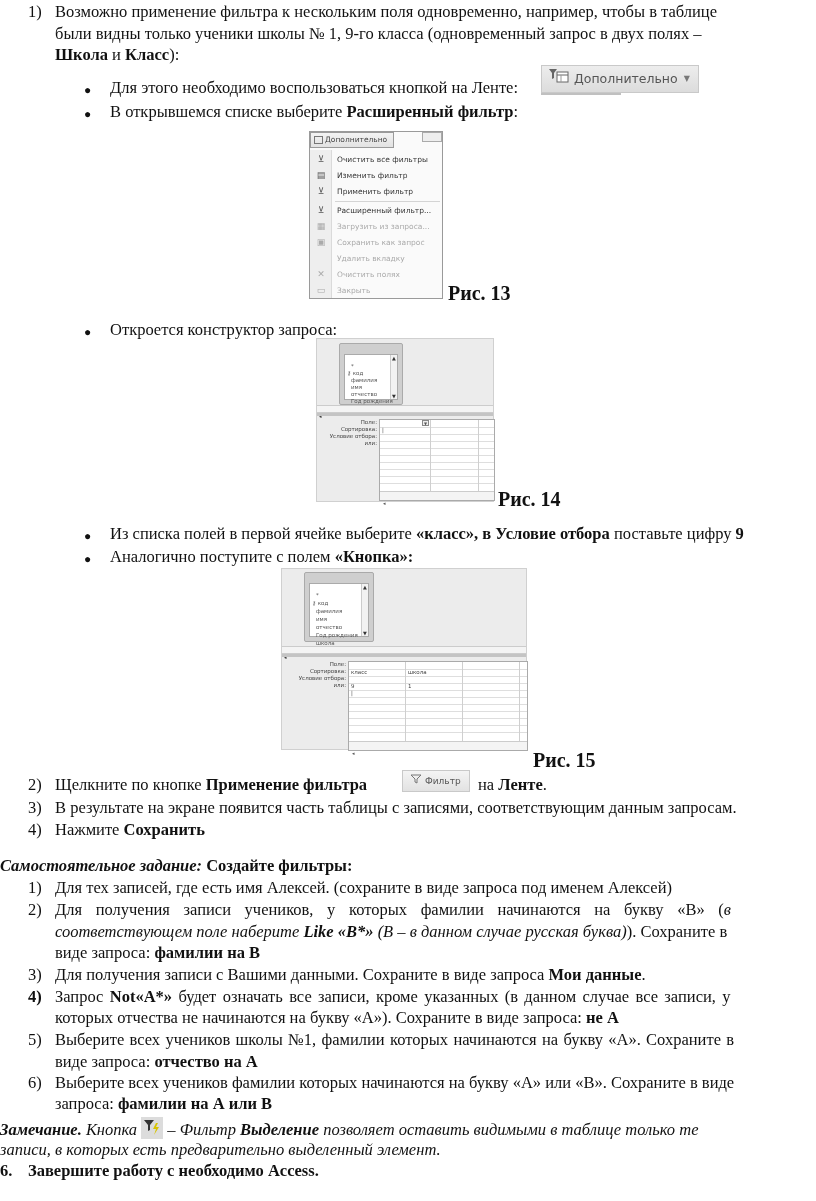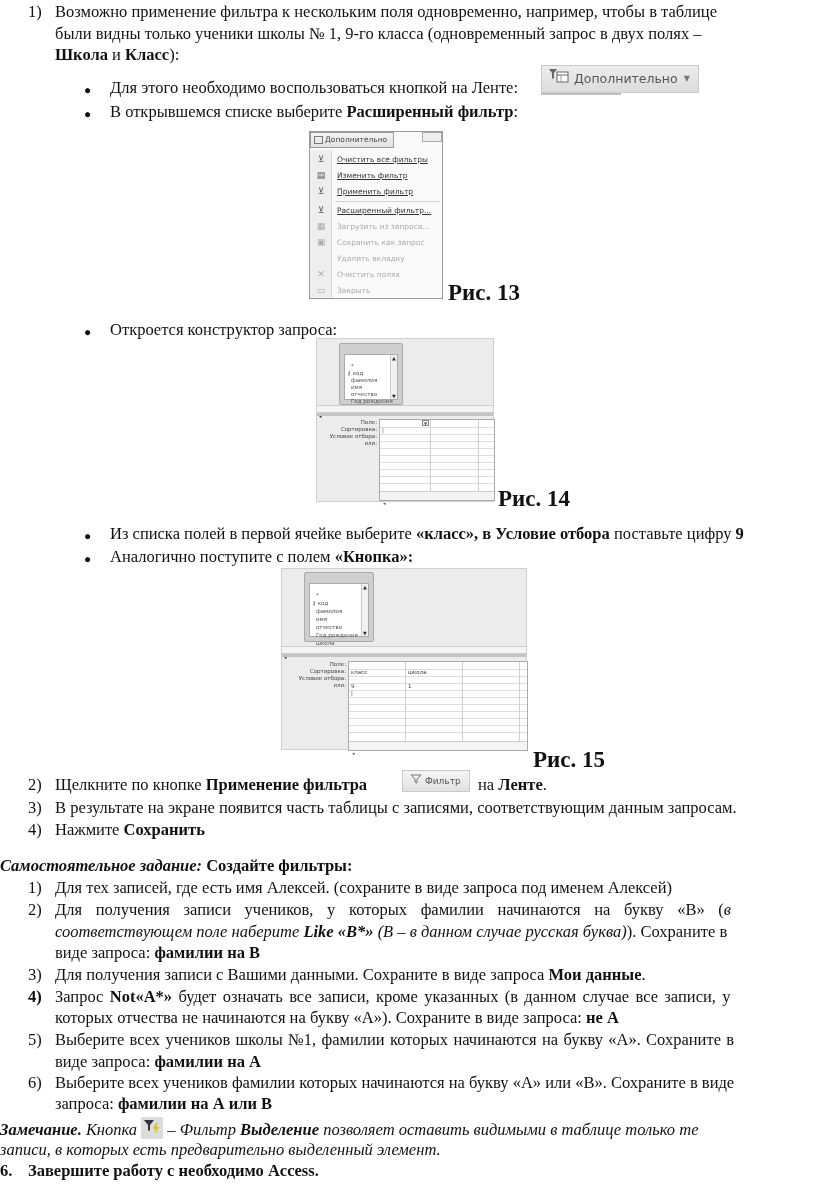--- a/index.html
+++ b/index.html
@@ -3,35 +3,35 @@
 <meta charset="utf-8">
 <style>
   * { box-sizing: border-box; margin: 0; padding: 0; }
   html, body { width: 816px; height: 1201px; background: #ffffff; overflow: hidden; }
   body { font-family: "Liberation Serif", serif; font-size: 16.5px; color: #111; position: relative; line-height: 20px; }
   .abs { position: absolute; }
   b { font-weight: bold; }
   i { font-style: italic; }
   .num { position: absolute; }
   .bullet { position: absolute; font-size: 12px; }
-  .caption { position: absolute; font-weight: bold; font-size: 23px; }
+  .caption { position: absolute; font-weight: bold; font-size: 20px; }
 
   
   .ribbon-btn { position: absolute; background: linear-gradient(#ededed, #dcdcdc); border: 1px solid #c9c9c9; font-family: "DejaVu Sans", sans-serif; color: #555; display: flex; align-items: center; }
   .ribbon-btn .ico { display: inline-block; margin-right: 4px; }
 
   
   .menu-fig { position: absolute; left: 309px; top: 131px; width: 134px; height: 168px; border: 1px solid #9a9a9a; background: #fafafa; font-family: "DejaVu Sans", sans-serif; font-size: 7.5px; }
   .menu-head { position: absolute; left: 0; top: 0; width: 84px; height: 16px; border: 1px solid #9a9a9a; background: linear-gradient(#f3f3f3,#e2e2e2); padding-left: 14px; line-height: 14px; color: #444; }
   .menu-head-ico { position: absolute; left: 3px; top: 3px; width: 9px; height: 8px; border: 1px solid #777; }
   .menu-extra { position: absolute; left: 112px; top: 0; width: 20px; height: 10px; border: 1px solid #aaa; background: #eee; }
   .menu-gutter { position: absolute; left: 0; top: 18px; width: 22px; bottom: 0; background: #eeeeee; border-right: 1px solid #dadada; }
   .menu-item { position: absolute; left: 0; width: 132px; height: 15px; line-height: 15px; }
   .menu-item .mi-ico { position: absolute; left: 5px; top: 1px; width: 12px; height: 12px; font-size: 9px; text-align: center; line-height: 12px; color: #555; }
-  .menu-item .mi-lbl { position: absolute; left: 27px; top: 0; color: #333; text-decoration: underline; text-decoration-thickness: 0.5px; text-underline-offset: 1px; }
+  .menu-item .mi-lbl { position: absolute; left: 27px; top: 0; color: #333; text-decoration-thickness: 0.5px; text-underline-offset: 1px; }
   .menu-item.disabled .mi-lbl { color: #aaa; text-decoration: none; }
   .menu-item.disabled .mi-ico { color: #aaa; }
   .menu-sep { position: absolute; left: 25px; width: 105px; height: 1px; background: #d4d4d4; }
 
   
   .qd { position: absolute; background: #ececec; border: 1px solid #d0d0d0; font-family: "DejaVu Sans", sans-serif; font-size: 5.5px; color: #555; }
   .qd-upper { position: absolute; left: 0; top: 0; right: 0; background: #ececec; }
   .qd-table { position: absolute; background: #cfcfcf; border: 1px solid #aaa; border-radius: 2px; }
   .qd-table-title { position: absolute; left: 4px; top: 2px; font-size: 5.5px; color: #555; }
   .qd-table-list { position: absolute; left: 4px; right: 4px; top: 10px; bottom: 4px; background: #fff; border: 1px solid #aaa; }
@@ -299,21 +299,21 @@
 <div class="abs" style="left:55px; top:987px; white-space:nowrap; word-spacing:2.2px;">
   <span>Запрос </span><b>Not«А*»</b><span> будет означать все записи, кроме указанных (в данном случае все записи, у</span>
 </div>
 <div class="abs" style="left:55px; top:1008px; white-space:nowrap;">
   <span>которых отчества не начинаются на букву «А»). Сохраните в виде запроса: </span><b>не А</b>
 </div>
 
 <span class="num" style="left:28px; top:1030px;">5)</span>
 <div class="abs" style="left:55px; top:1030px; white-space:nowrap; word-spacing:1.2px;">Выберите всех учеников школы №1, фамилии которых начинаются на букву «А». Сохраните в</div>
 <div class="abs" style="left:55px; top:1052px;">
-  <span>виде запроса: </span><b>фамилии на А</b>
+  <span>виде запроса: </span><b>отчество на А</b>
 </div>
 
 <span class="num" style="left:28px; top:1073px;">6)</span>
 <div class="abs" style="left:55px; top:1073px; white-space:nowrap;text-align:center;">Выберите всех учеников фамилии которых начинаются на букву «А» или «В». Сохраните в виде</div>
 <div class="abs" style="left:55px; top:1094px;">
   <span>запроса: </span><b>фамилии на А или В</b>
 </div>
 
 <div class="abs" style="left:0; top:1117px; white-space:nowrap;">
   <b><i>Замечание.</i></b><i> Кнопка </i>

